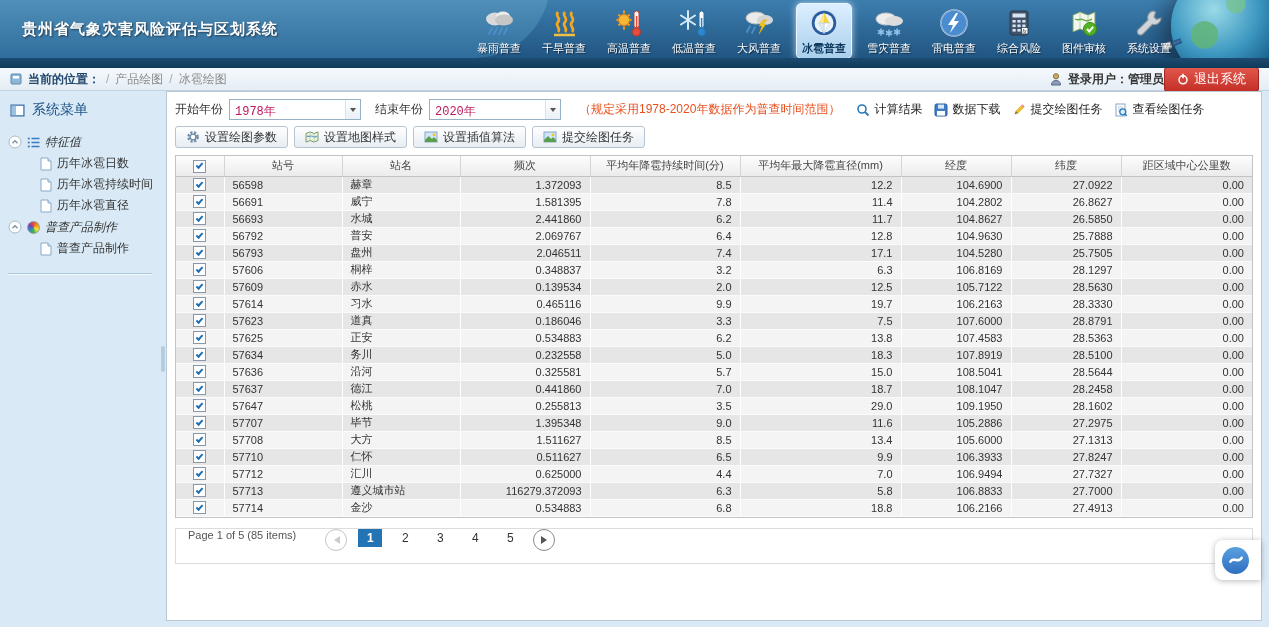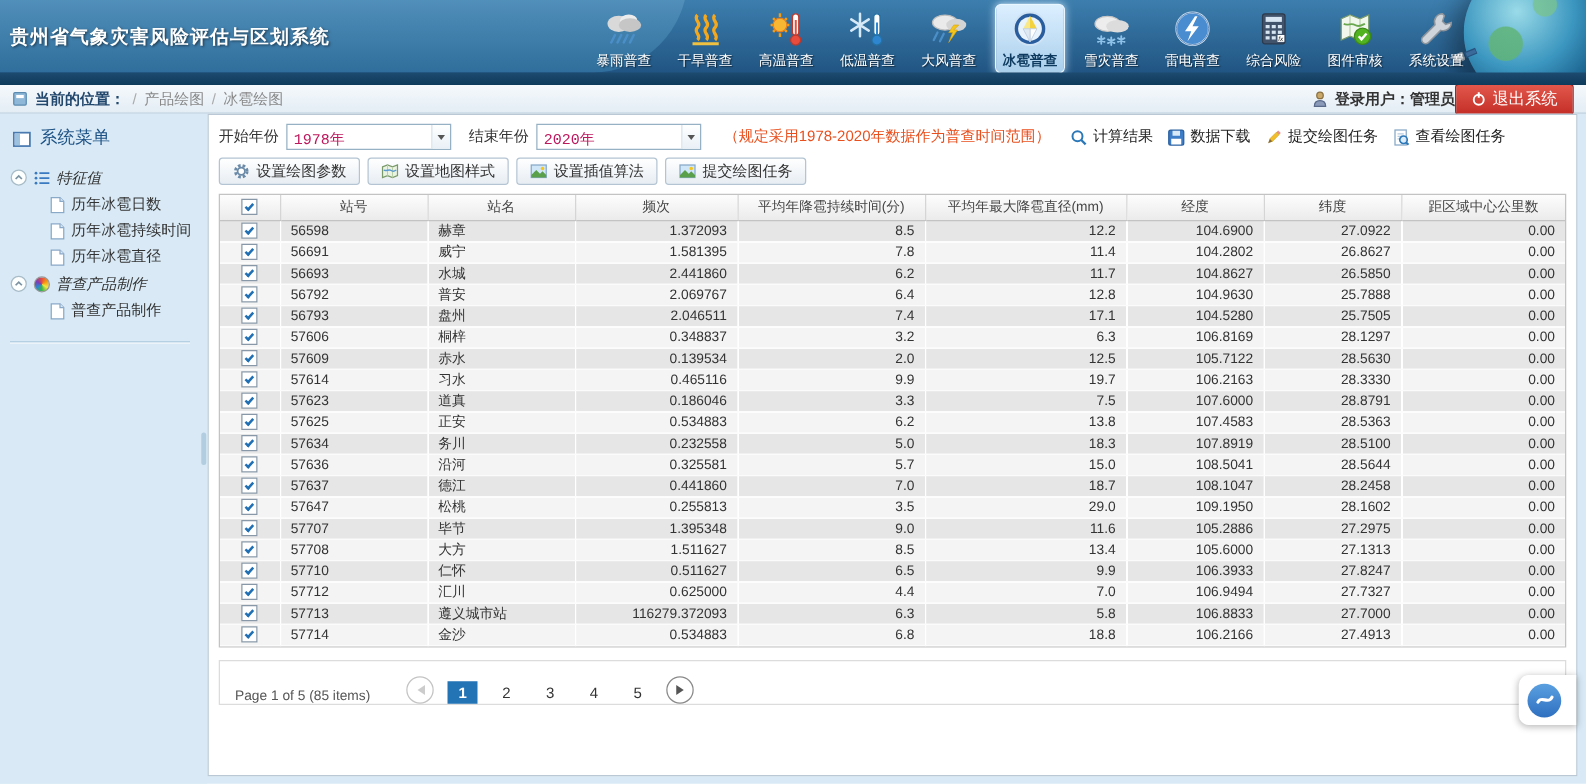--- a/index.html
+++ b/index.html
@@ -9,21 +9,21 @@
     font-family:"Liberation Sans", sans-serif; background:#d9eaf6;
   }
 
   
   .header-wrap { position:relative; height:68px;
     background:linear-gradient(180deg,#3c7eae 0%,#29618f 60%,#1c4f7d 100%); overflow:hidden; }
   .header-swoosh { position:absolute; left:-60px; top:-18px; width:610px; height:76px;
     background:linear-gradient(180deg,#5e9cc4,#31709f); border-radius:0 0 170px 0; opacity:.9; }
   .header-strip { position:absolute; left:0; right:0; bottom:0; height:10px;
     background:linear-gradient(180deg,#1d4a70,#0e3a5a); }
-  .app-title { position:absolute; left:8px; top:20px; margin:0; color:#fff; font-size:15px;
+  .app-title { position:absolute; left:22px; top:20px; margin:0; color:#fff; font-size:15px;
     font-weight:bold; letter-spacing:1px; text-shadow:1px 1px 2px rgba(0,0,0,.55); }
   .earth { position:absolute; right:-14px; top:-30px; width:112px; height:112px; border-radius:50%;
     background:
       radial-gradient(circle at 30% 58%, rgba(96,180,120,.85) 0 13%, transparent 14%),
       radial-gradient(circle at 58% 30%, rgba(120,195,140,.75) 0 9%, transparent 10%),
       radial-gradient(circle at 38% 35%, #9adbe8, #3c97c0 45%, #1b6490 72%, #0e466b 100%);
     box-shadow:-10px 8px 20px rgba(0,0,0,.35); }
   .satellite { position:absolute; right:86px; top:38px; transform:rotate(-22deg); }
 
   .nav { position:absolute; top:3px; right:92px; display:flex; gap:9px; }
@@ -45,21 +45,21 @@
   .crumb-right { margin-left:auto; display:flex; align-items:center; }
   .login-user { display:flex; align-items:center; gap:5px; color:#333; font-weight:bold; }
   .logout-btn { display:flex; align-items:center; gap:5px; padding:2px 12px 3px; cursor:pointer;
     background:linear-gradient(180deg,#e2574b,#c42f27); border:1px solid #a32420; border-radius:3px;
     color:#fff; font-size:13px; }
 
   
   .content { display:flex; height:536px; }
 
   .sidebar { width:160px; background:#d9eaf6; padding:8px 0 0 8px; position:relative; }
-  .sidebar-title { display:flex; align-items:flex-end; gap:7px; color:#1c5184; font-size:14px;
+  .sidebar-title { display:flex; align-items:center; gap:7px; color:#1c5184; font-size:14px;
     margin:2px 0 12px 2px; cursor:default; }
   .tree-group { display:flex; align-items:center; gap:5px; height:22px; font-size:12px; color:#333; cursor:pointer;font-style:italic; }
   .tree-child { display:flex; align-items:center; gap:5px; height:21px; padding-left:32px;
     font-size:12px; color:#333; cursor:pointer; }
   .color-wheel { width:13px; height:13px; border-radius:50%;
     background:conic-gradient(#e74c3c,#f39c12,#f5e642,#39b54a,#2e86d0,#7d3cb5,#e74c3c);
     border:1px solid #999; }
   .sidebar-divider { margin:14px 8px 0 0; border-top:1px solid #a9c7dd; border-bottom:1px solid #f2f8fc; }
 
   .splitter { width:6px; background:#d9eaf6; position:relative; cursor:col-resize; }
@@ -102,21 +102,21 @@
   td.num { text-align:right; }
   td.col-cb, th.col-cb { text-align:center; padding:0; }
 
   .cb { display:inline-block; width:13px; height:13px; background:#fff; border:1px solid #8898a8;
     position:relative; vertical-align:middle; cursor:pointer; }
   .cb .tick { position:absolute; left:2px; top:2.5px; width:7px; height:4px;
     border-left:2px solid #1f6fb5; border-bottom:2px solid #1f6fb5; transform:rotate(-48deg); }
 
   
   .pager-row { margin:10px 8px 0; border:1px solid #dcdcdc; height:36px; display:flex;
-    align-items:flex-end; padding:0 12px; gap:11px; font-size:11px; color:#555; background:#fff; }
+    align-items:flex-start; padding:0 12px; gap:11px; font-size:11px; color:#555; background:#fff; }
   .pg-summary { margin-right:18px; }
   .pg-circle { width:22px; height:22px; border-radius:50%; border:1px solid #c4c4c4; background:#fff;
     display:flex; align-items:center; justify-content:center; cursor:pointer; }
   .pg-circle.enabled { border-color:#8a8a8a; }
   .tri-left  { width:0; height:0; border:4px solid transparent; border-right:6px solid #cccccc; margin-left:-3px; }
   .tri-right { width:0; height:0; border:4px solid transparent; border-left:6px solid #555; margin-right:-3px; }
   .pg-num { min-width:24px; text-align:center; font-size:12px; color:#333; padding:2px 0; cursor:pointer; }
   .pg-num.current { background:#2374b5; color:#fff; font-weight:bold; }
 
   

